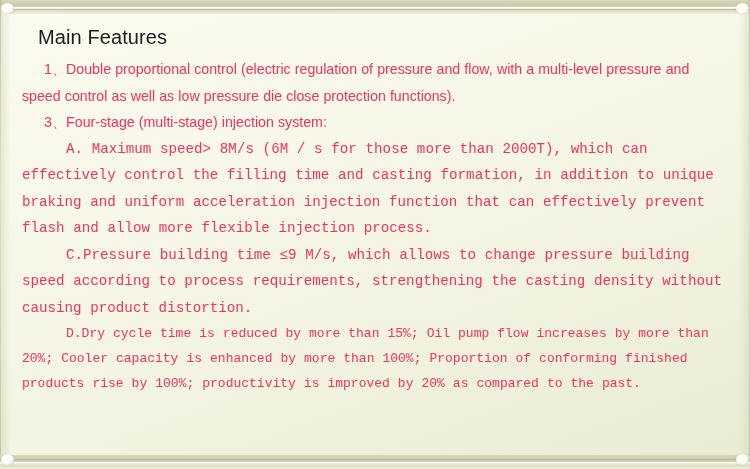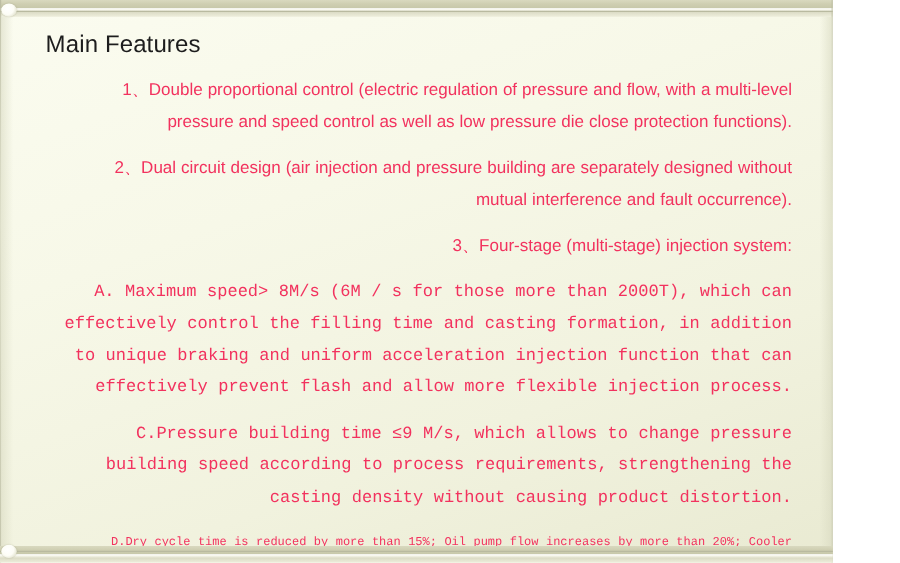--- a/index.html
+++ b/index.html
@@ -3,21 +3,21 @@
 <meta charset="utf-8">
 <style>
   html, body {
     margin: 0;
     padding: 0;
     background: #ffffff;
   }
 
   #page {
     position: relative;
-    width: 694px;
+    width: 750px;
     height: 469px;
     overflow: hidden;
     background: linear-gradient(160deg, #fbfcf0 0%, #f7f8e8 35%, #f1f2de 70%, #e9ead2 100%);
     font-family: "Liberation Sans", sans-serif;
     box-sizing: border-box;
   }
 
   
   .bar {
     position: absolute;
@@ -100,31 +100,31 @@
     line-height: 26px;
     letter-spacing: 0.1px;
     margin: 4px 0 6px 16px;
     white-space: nowrap;
   }
 
   .para {
     color: #f2325e;
     font-size: 14.2px;
     line-height: 26.5px;
-    text-align: right;
-    margin: 12px;
+    text-align: left;
+    margin: 0;
     padding: 0;
     word-spacing: 0.2px;
   }
 
   .para-numbered { text-indent: 22px; }
   .para-lettered { text-indent: 44px; font-family: Liberation Mono, monospace; }
 
   .para-small {
-    font-size: 10px;
+    font-size: 13px;
     line-height: 25px;
   }
 </style>
 </head>
 <body>
 
 <div id="page">
 
   <div class="bar bar-top">
     <div class="bar-line"></div>
@@ -136,21 +136,20 @@
   <div class="edge edge-right"></div>
   <div class="edge-soft edge-soft-left"></div>
   <div class="edge-soft edge-soft-right"></div>
 
   <div class="content">
 
     <div class="title">Main Features</div>
 
     <p class="para para-numbered">1、Double proportional control (electric regulation of pressure and flow, with a multi-level pressure and speed control as well as low pressure die close protection functions).</p>
 
-    <p class="para para-numbered">2、Dual circuit design (air injection and pressure building are separately designed without mutual interference and fault occurrence).</p>
 
     <p class="para para-numbered">3、Four-stage (multi-stage) injection system:</p>
 
     <p class="para para-lettered">A. Maximum speed&gt; 8M/s (6M / s for those more than 2000T), which can effectively control the filling time and casting formation, in addition to unique braking and uniform acceleration injection function that can effectively prevent flash and allow more flexible injection process.</p>
 
 
     <p class="para para-lettered">C.Pressure building time ≤9 M/s, which allows to change pressure building speed according to process requirements, strengthening the casting density without causing product distortion.</p>
 
     <p class="para para-lettered para-small">D.Dry cycle time is reduced by more than 15%; Oil pump flow increases by more than 20%; Cooler capacity is enhanced by more than 100%; Proportion of conforming finished products rise by 100%; productivity is improved by 20% as compared to the past.</p>
 

